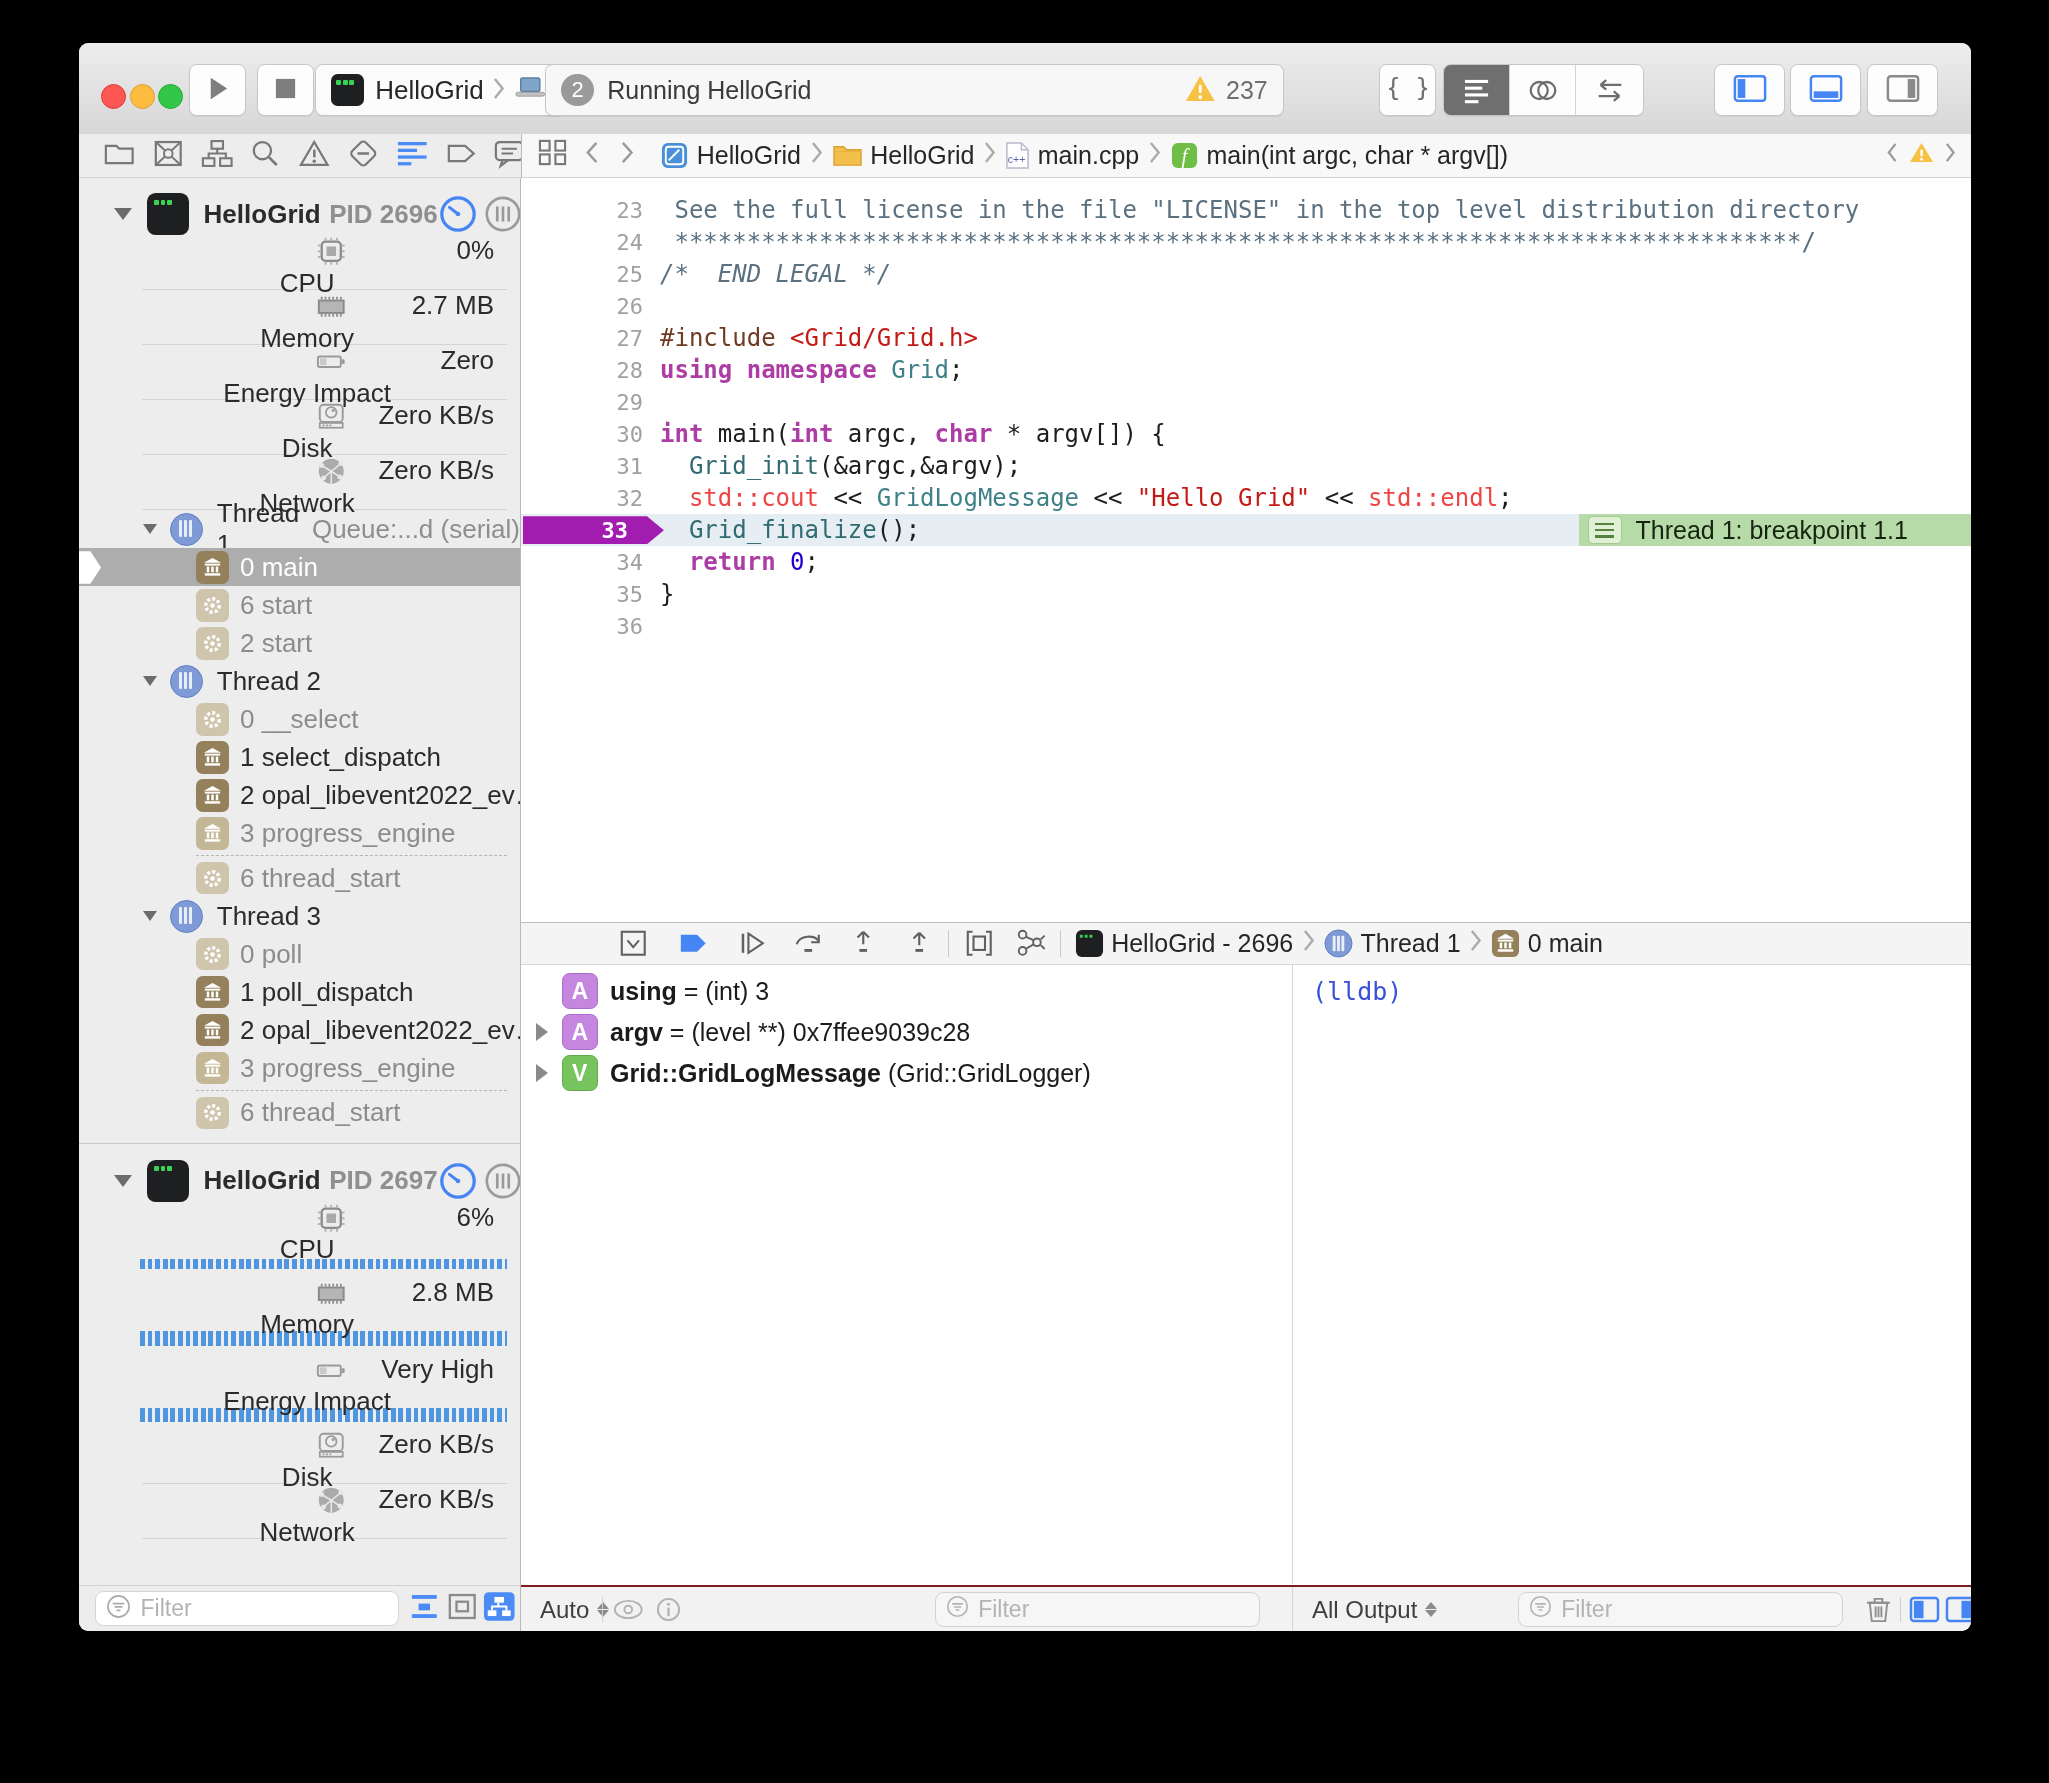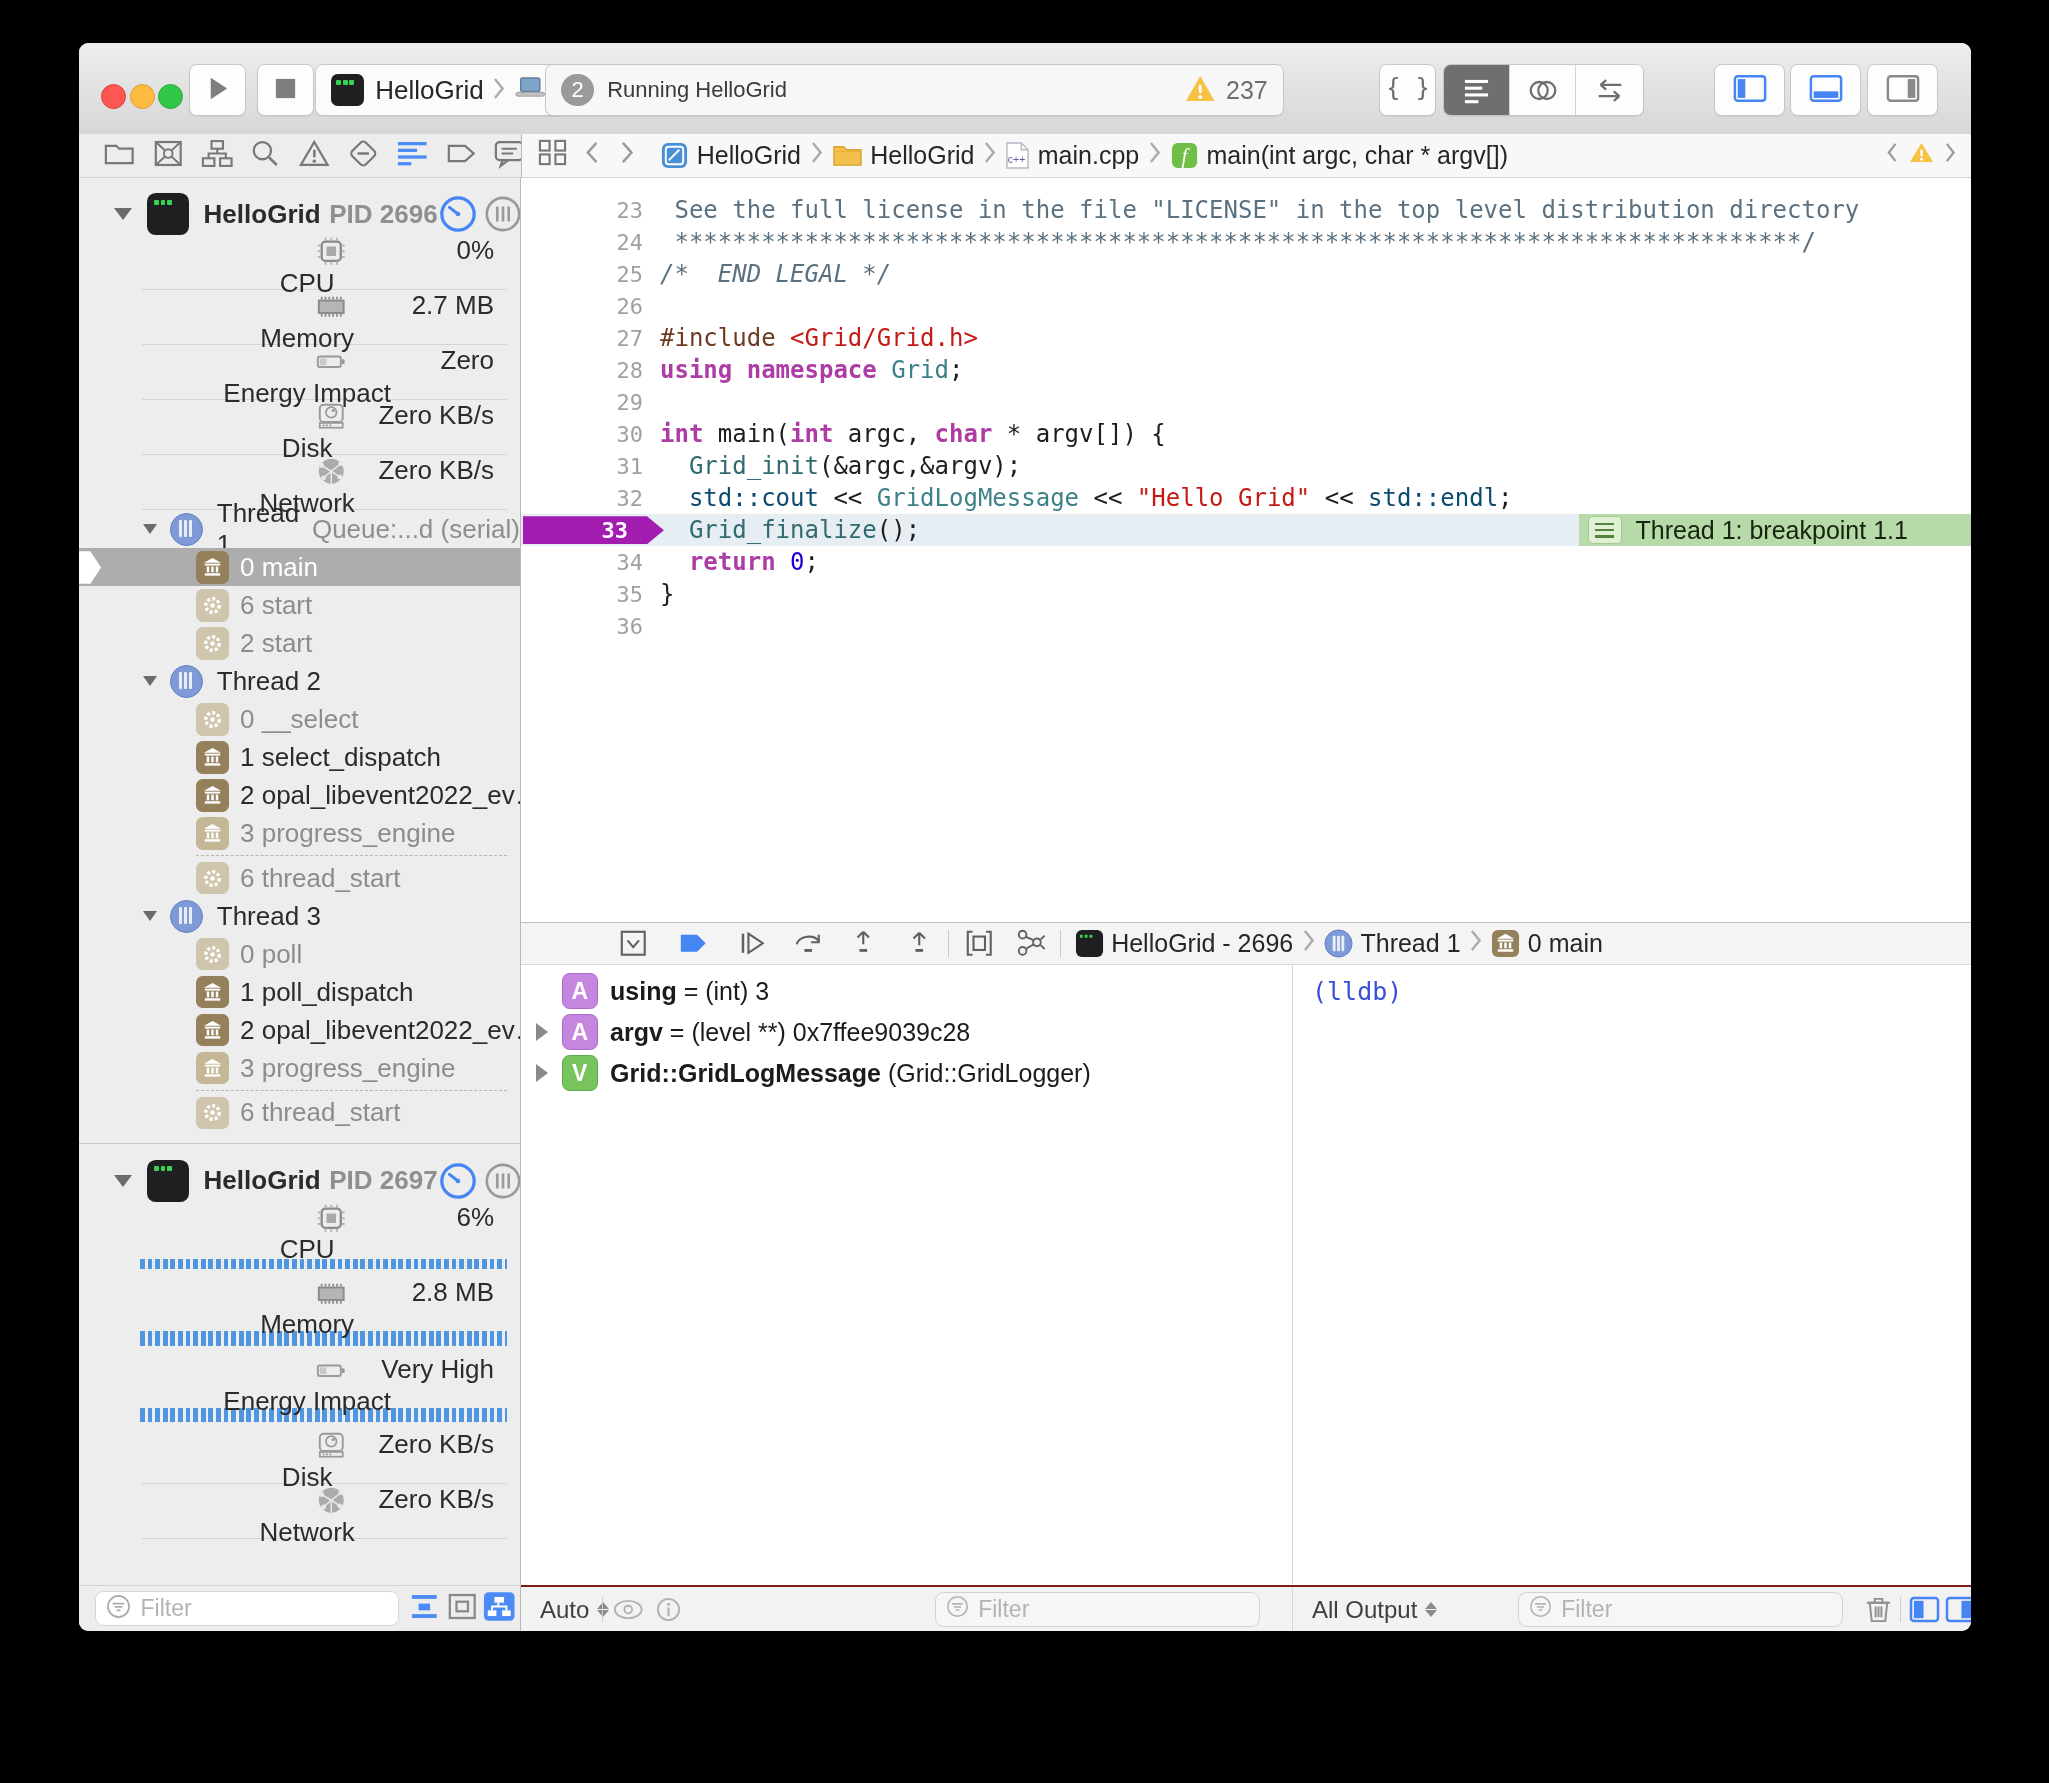--- a/index.html
+++ b/index.html
@@ -13,21 +13,21 @@
   .tl{position:absolute;top:41px;width:23px;height:23px;border-radius:50%;}
   .tl.red{left:22px;background:#FC5753;border:1px solid #DF3E38;}
   .tl.yel{left:51px;background:#FDBC40;border:1px solid #DE9F34;}
   .tl.grn{left:79px;background:#33C748;border:1px solid #27AA35;}
   .tbtn{position:absolute;top:21px;height:50px;background:#FDFDFD;border:1px solid #C6C6C6;
         border-radius:7.6px;box-shadow:0 1px 1px rgba(0,0,0,.07);display:flex;align-items:center;justify-content:center;}
   .capsule{position:absolute;top:21px;height:50px;background:#FBFBFB;border:1px solid #C6C6C6;
         border-radius:7.6px;box-shadow:0 1px 1px rgba(0,0,0,.07);display:flex;align-items:center;}
   .scheme-label{font-size:26px;color:#262626;}
   .chevsep{margin:0 9.6px;}
-  .status-title{font-size:22px;color:#3A3A3A;}
+  .status-title{font-size:25px;color:#3A3A3A;}
   .badge2{width:32.5px;height:32.5px;border-radius:50%;background:#9A9A9A;color:#fff;font-size:22px;
           display:flex;align-items:center;justify-content:center;margin:0 13.4px 0 15.3px;}
   .warn-count{font-size:25px;color:#6F6F6F;margin-left:9.6px;}
   .seg{position:absolute;top:21px;height:50px;display:flex;border:1px solid #C6C6C6;border-radius:7.6px;
        overflow:hidden;box-shadow:0 1px 1px rgba(0,0,0,.07);}
   .seg>div{width:65px;height:50px;background:#FDFDFD;display:flex;align-items:center;justify-content:center;border-right:1px solid #D4D4D4;}
   .seg>div:last-child{border-right:none;}
   .seg>div.on{background:#6F6F6F;}
   
   .navbar{position:absolute;left:0;top:91px;width:442px;height:44px;background:#EDEDED;
@@ -91,21 +91,21 @@
   .codewrap{padding-top:16.3px;}
   .code-line{height:32px;display:flex;align-items:center;position:relative;white-space:pre;}
   .code-line .num{width:122px;text-align:right;color:#A0A0A0;font-size:22px;flex:none;margin-right:17px;}
   .code-line.bp{background:#E6EDF3;}
   .bpbadge{position:absolute;left:1.9px;top:1.9px;width:141px;height:28px;background:#a21caf;color:#fff;
            clip-path:polygon(0 0,88% 0,100% 50%,88% 100%,0 100%);display:flex;align-items:center;justify-content:flex-end;
            font-size:22px;font-weight:bold;padding-right:36px;box-sizing:border-box;}
   .bp .num{visibility:hidden;}
   .tok-comment{color:#5B7180}.tok-comment-italic{color:#5B7180;font-style:italic}
   .tok-preproc{color:#6E3A22}.tok-string{color:#C41A16}.tok-keyword{color:#AD3DA4;font-weight:bold}
-  .tok-type{color:#3E8087}.tok-func{color:#2F6B70}.tok-std{color:#0c4a6e}
+  .tok-type{color:#3E8087}.tok-func{color:#2F6B70}.tok-std{color:#ef4444}
   .tok-number{color:#1C00CF}.tok-plain{color:#1D1D1D}
   .bpnote{position:absolute;right:0;top:0;height:32px;width:392px;background:#B7DBA8;display:flex;align-items:center;
           font-family:"Liberation Sans","DejaVu Sans",sans-serif;font-size:25px;color:#15230F;}
   .bpnote .nicon{width:32.5px;height:26px;background:#DFF0D5;border:1px solid #A3C992;border-radius:4.8px;margin:0 13.4px 0 8.6px;
           display:flex;flex-direction:column;justify-content:center;gap:3.8px;align-items:center;flex:none;}
   .bpnote .nicon i{display:block;width:19px;height:2.4px;background:#55823F;}
   
   .dbgbar{position:absolute;left:442px;top:879px;width:1450px;height:43px;background:#F4F4F4;
           border-top:1px solid #BDBDBD;border-bottom:1px solid #D8D8D8;box-sizing:border-box;
           display:flex;align-items:center;font-size:25px;color:#262626;}

